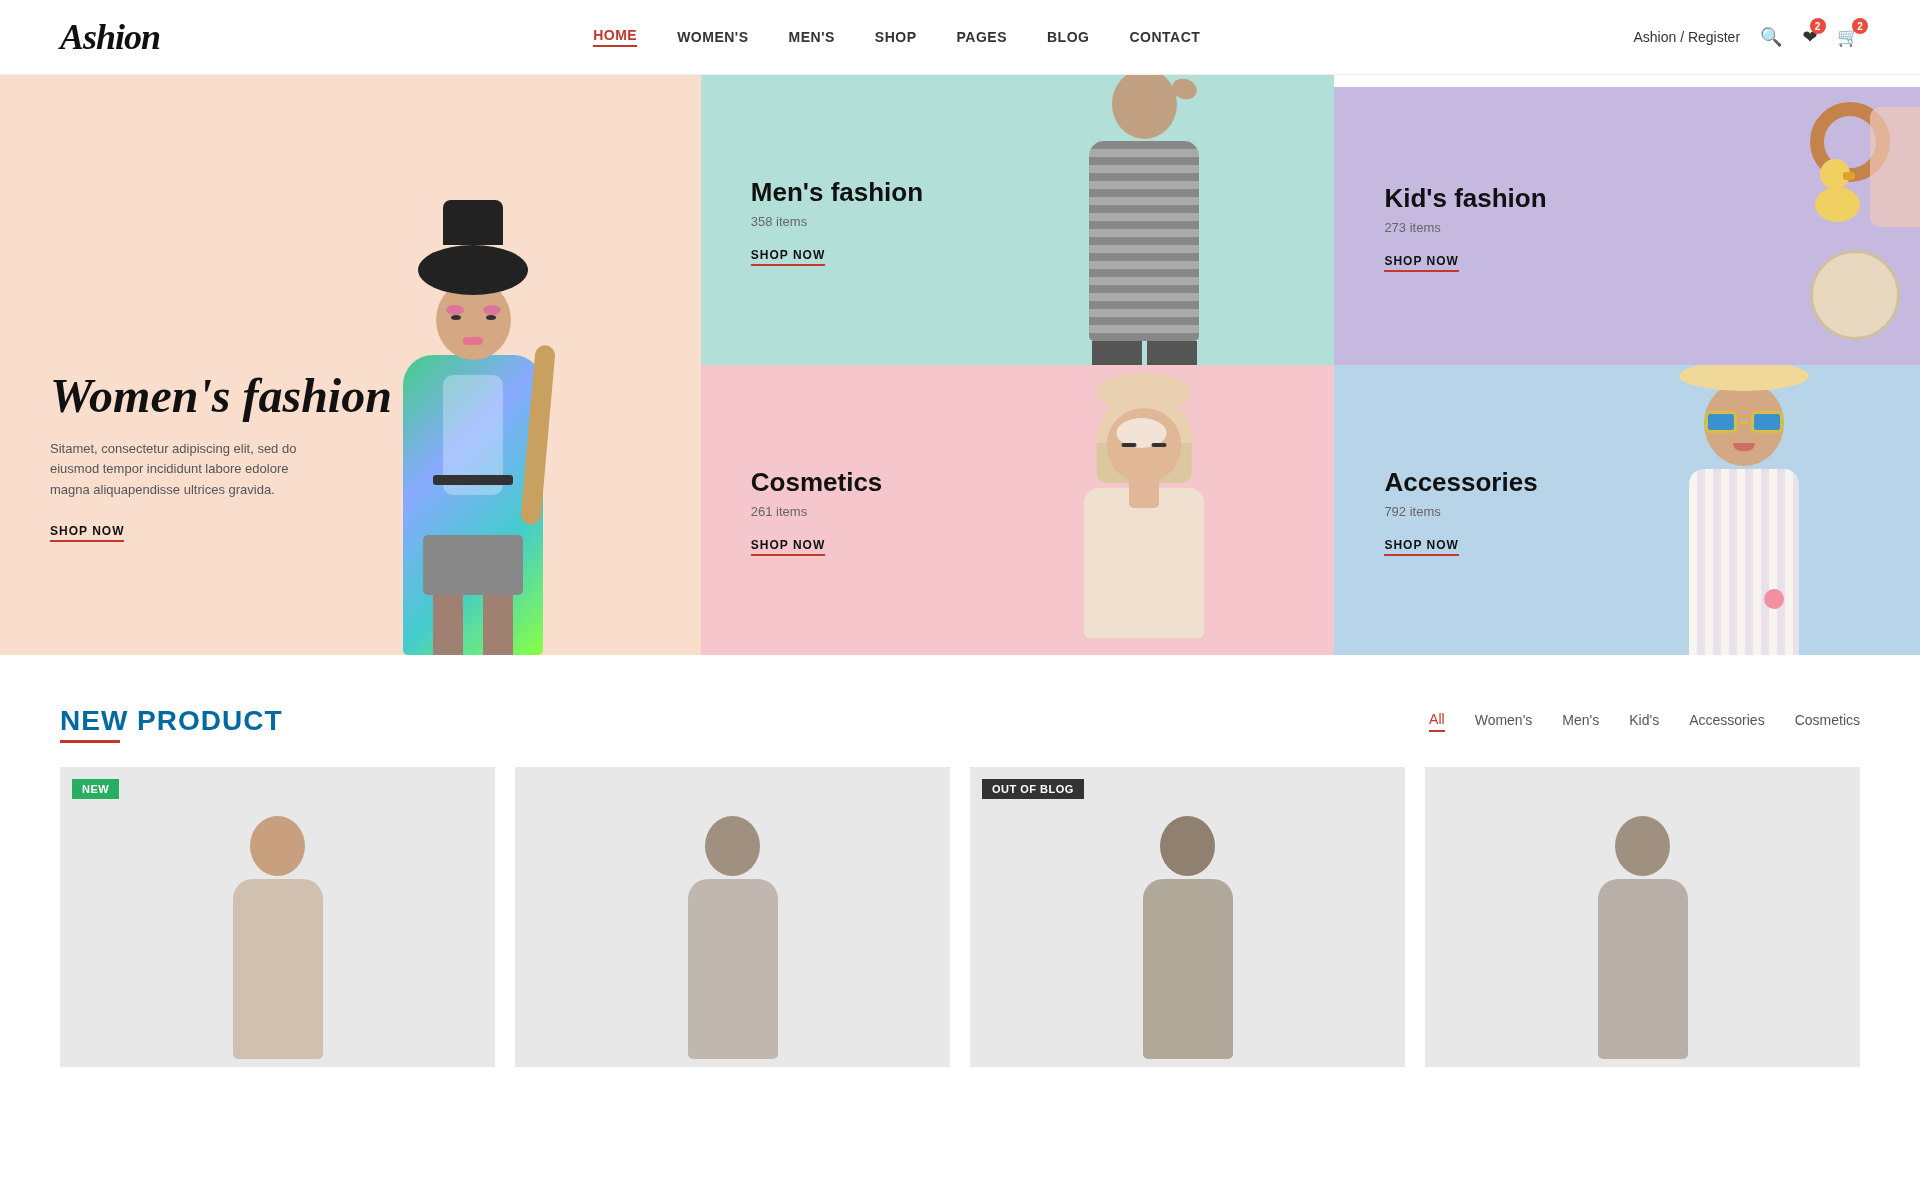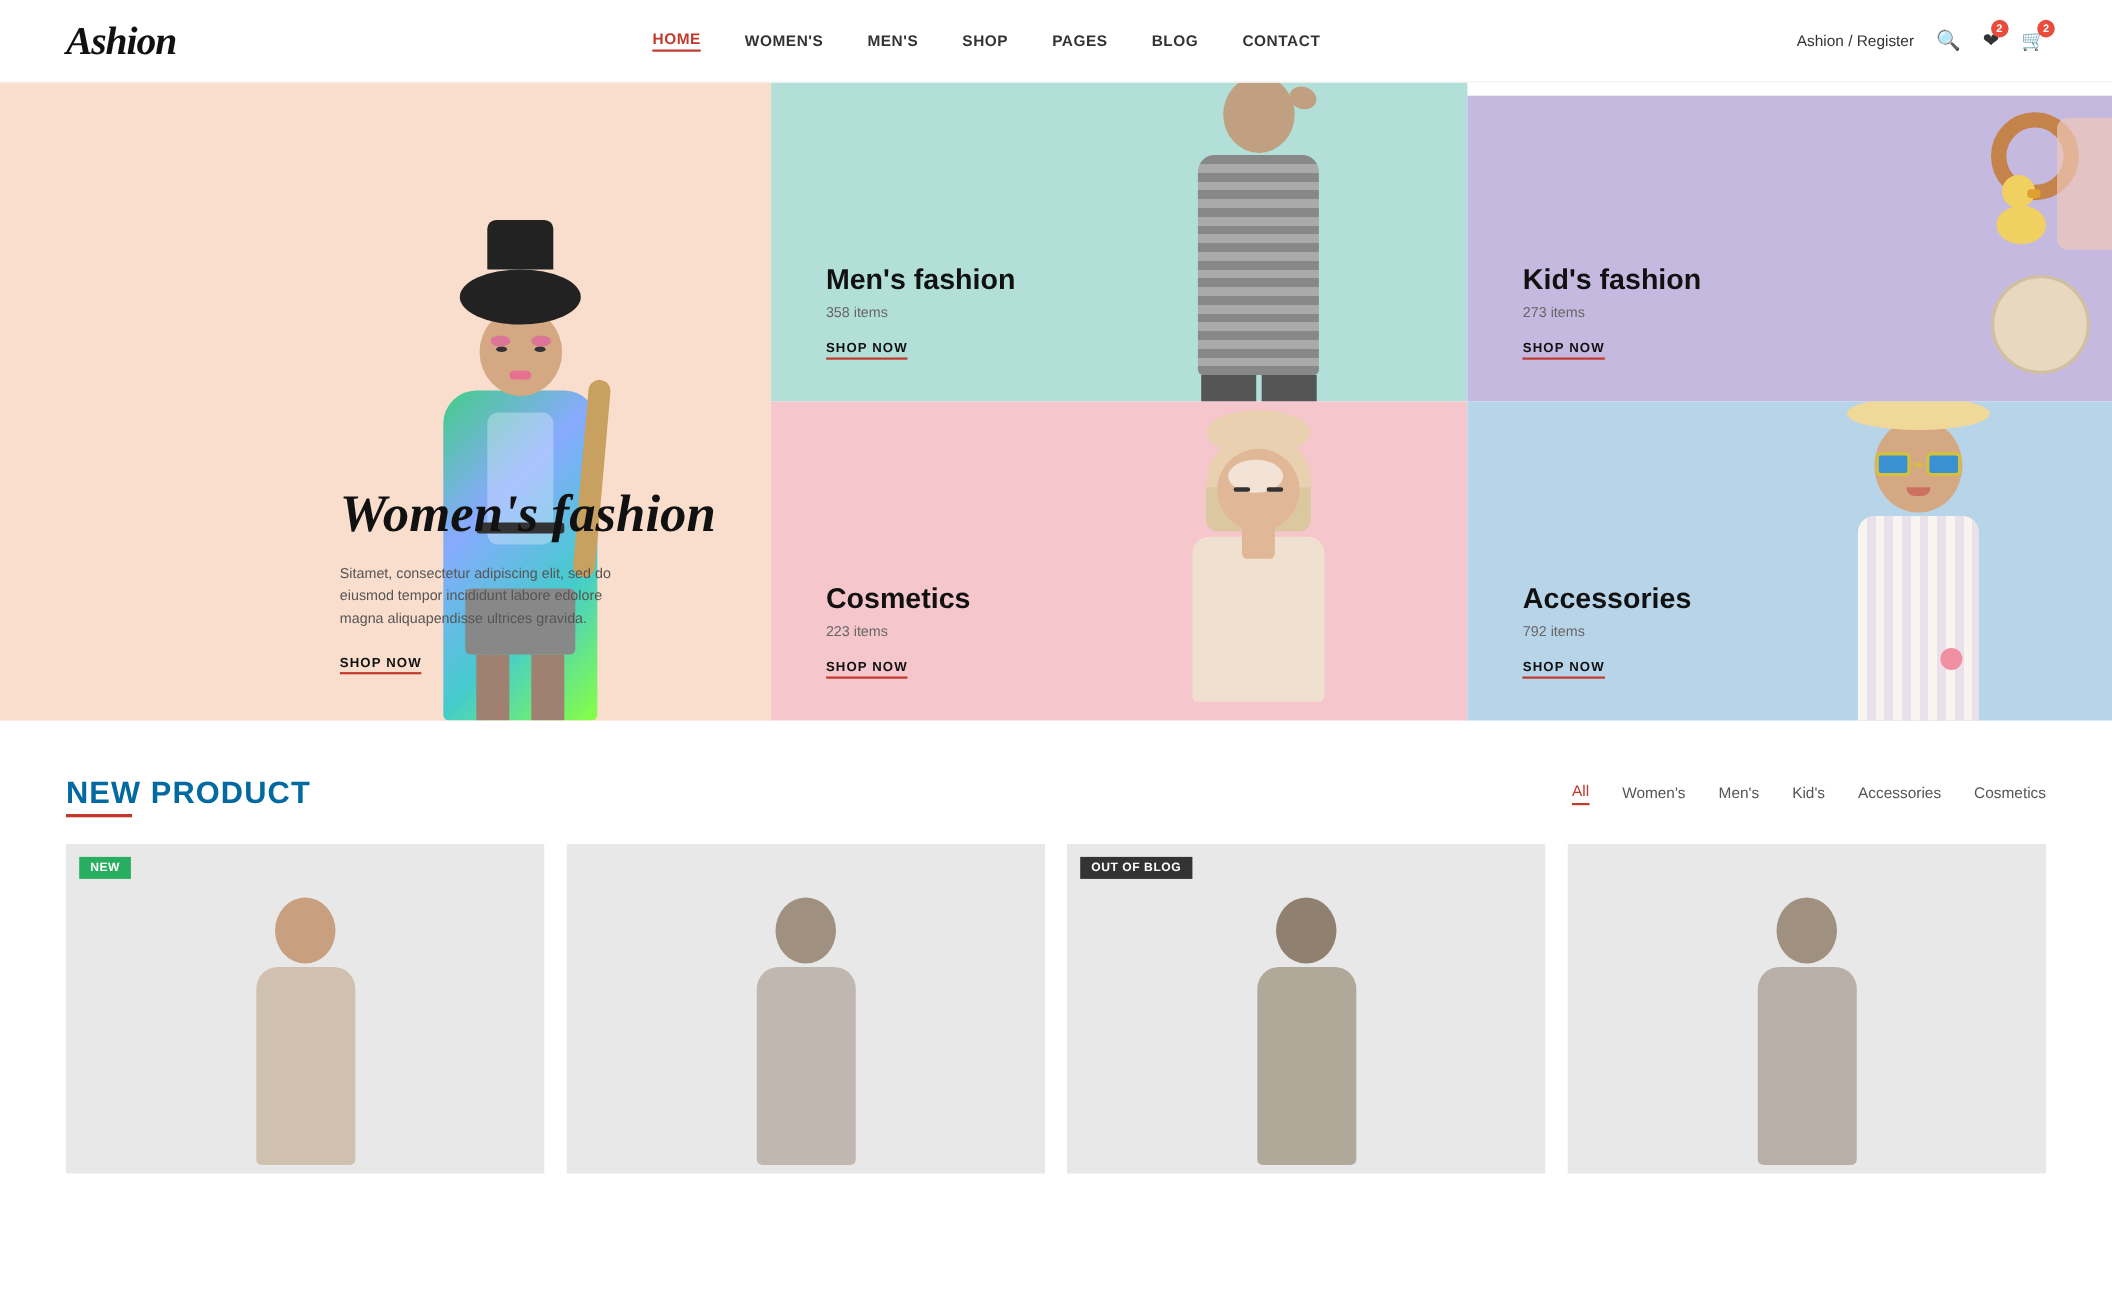--- a/index.html
+++ b/index.html
@@ -84,22 +84,21 @@
 
     
     .women-panel {
       grid-row: 1 / 3;
       background: #f9dece;
       position: relative;
       overflow: hidden;
       display: flex;
       flex-direction: column;
       justify-content: flex-end;
-      padding: 50px 50px 44px;
-      align-items: flex-end;
+      padding: 50px 50px 116px;
     }
     .women-content {
       position: relative;
       z-index: 2;
     }
     .women-title {
       font-family: 'Georgia', serif;
       font-style: italic;
       font-size: 48px;
       font-weight: 700;
@@ -125,21 +124,21 @@
       padding-bottom: 2px;
     }
 
     
     .category-panel {
       position: relative;
       overflow: hidden;
       padding: 40px 50px;
       display: flex;
       flex-direction: column;
-      justify-content: flex-end;
+      justify-content: center;
     }
     .category-panel .cat-content {
       position: relative;
       z-index: 2;
     }
     .cat-title {
       font-size: 26px;
       font-weight: 700;
       color: #111;
       margin-bottom: 6px;
@@ -396,21 +395,21 @@
         <div style="position:absolute;bottom:25px;right:20px;width:90px;height:90px;background:#e8d8c0;border-radius:50%;border:3px solid #d0c0a0;"></div>
 
         <div style="position:absolute;top:20px;right:-10px;width:60px;height:120px;background:#f0c8b8;border-radius:10px;opacity:0.7;"></div>
       </div>
     </div>
   </div>
 
   <div class="category-panel cosmetics-panel" style="background:#f5c6cb;">
     <div class="cat-content">
       <div class="cat-title">Cosmetics</div>
-      <div class="cat-count">223 items</div>
+      <div class="cat-count">261 items</div>
       <a href="#" class="shop-now-link">SHOP NOW</a>
     </div>
 
     <div class="men-visual">
       <div style="position:relative;display:flex;flex-direction:column;align-items:center;margin-top:10px;">
 
         <div style="position:relative;">
 
           <div style="width:95px;height:90px;background:#e8d0b0;border-radius:50% 50% 10px 10px;position:relative;top:0;">
             <div style="position:absolute;bottom:0;left:50%;transform:translateX(-50%);width:95px;height:40px;background:#dcc8a0;border-radius:0 0 10px 10px;"></div>

